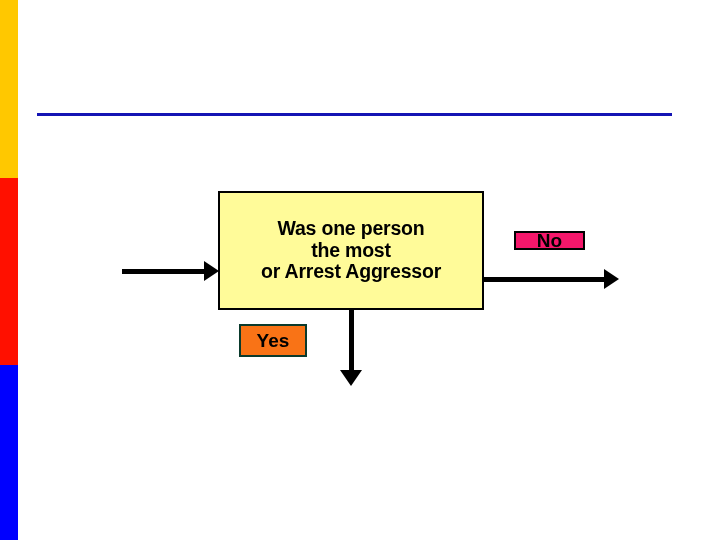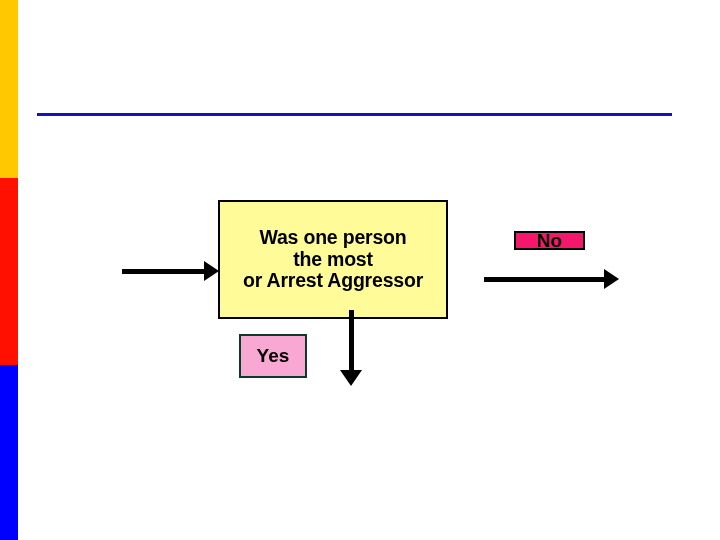--- a/index.html
+++ b/index.html
@@ -48,22 +48,22 @@
     display: flex;
     align-items: center;
     justify-content: center;
     text-align: center;
     color: #000000;
     font-weight: bold;
     line-height: 1.12;
   }
   #decision-box {
     left: 218px;
-    top: 200px;
-    width: 230px;
+    top: 191px;
+    width: 266px;
     height: 119px;
     font-size: 19.5px;
     letter-spacing: -0.2px;
     padding: 0 4px;
   }
   #decision-box .lines { width: 100%; }
   #decision-box .ln { display: block; white-space: nowrap; }
 
   #outcome-box {
     left: 218px;
@@ -87,24 +87,24 @@
   }
   #chip-no {
     left: 514px;
     top: 231px;
     width: 71px;
     height: 19px;
     background: #F5176B;
   }
   #chip-yes {
     left: 239px;
-    top: 334px;
+    top: 324px;
     width: 68px;
-    height: 44px;
-    background: #f9a8d4;
+    height: 33px;
+    background: #f97316;
     border-color: #0A3A2C;
   }
 
   
   .conn { position: absolute; }
   .h-line { height: 5px; background: #000000; }
   .v-line { width: 5px; background: #000000; }
 
   .arrow-right {
     position: absolute;

